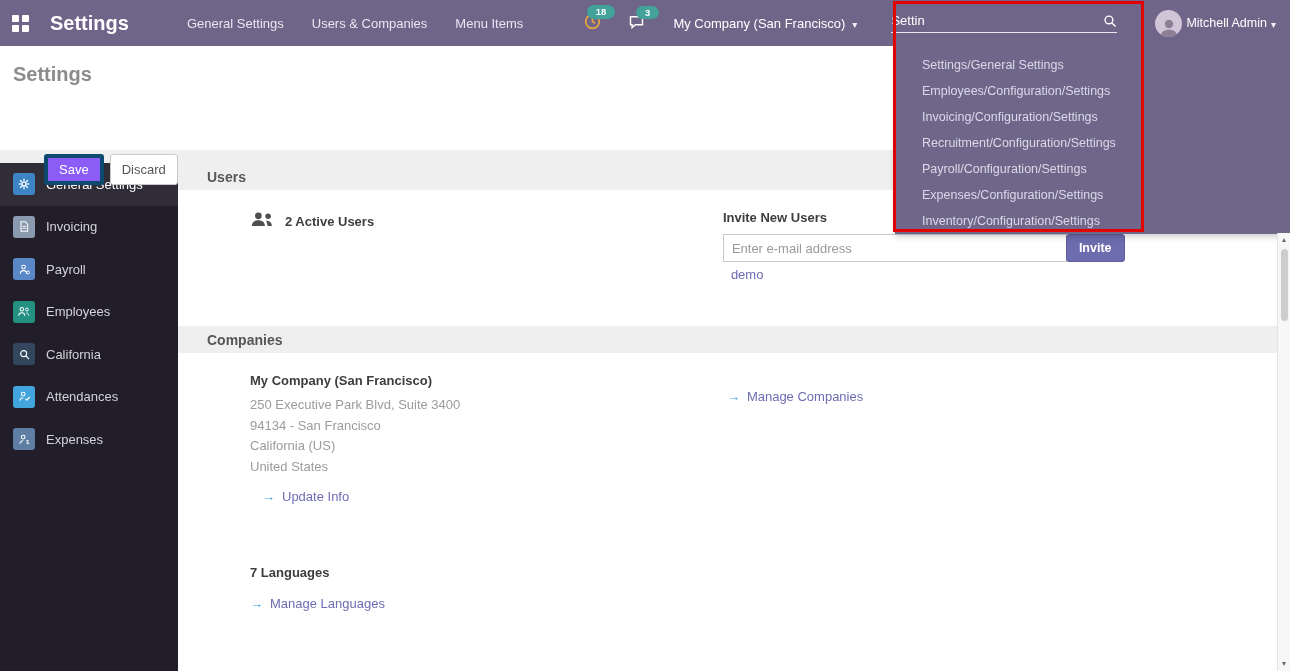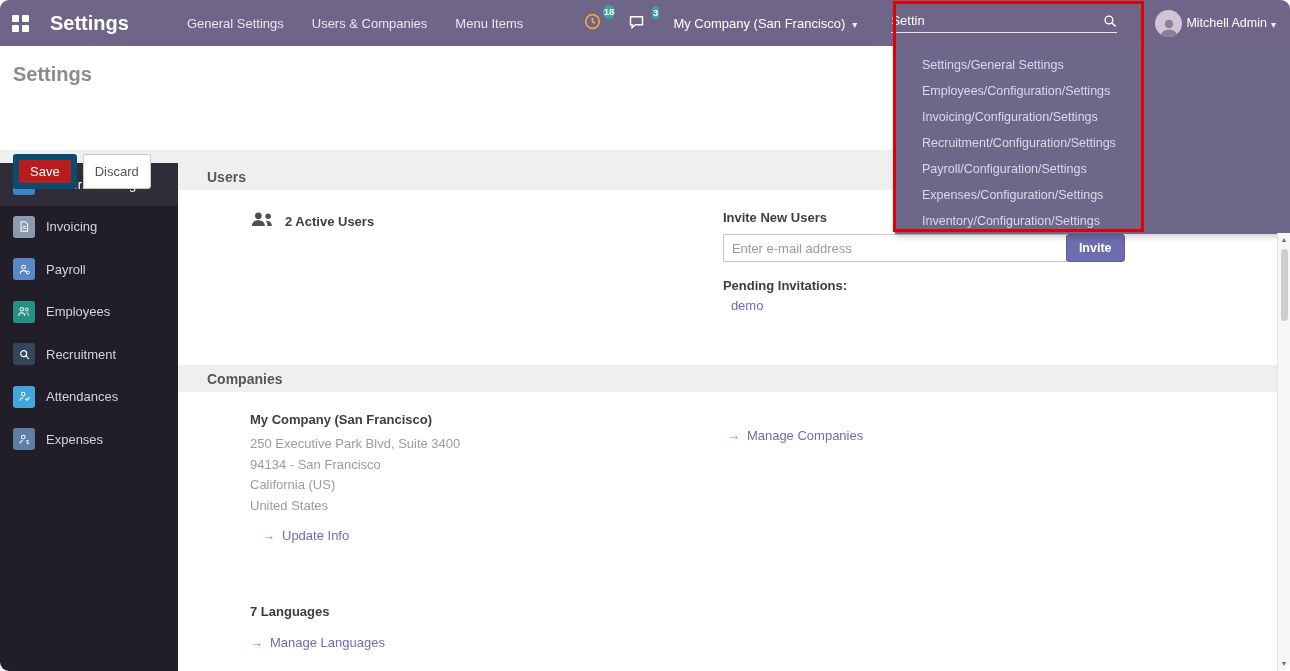--- a/index.html
+++ b/index.html
@@ -1,31 +1,31 @@
 <!DOCTYPE html>
 <html><head>
 <meta charset="utf-8">
 <style>
   * { margin:0; padding:0; box-sizing:border-box; }
   body { font-family:"Liberation Sans", sans-serif; background:#fff; }
-  .screen { position:relative; width:1290px; height:671px; background:#fff; overflow:hidden; font-size:13px; color:#4c4c4c;border-radius:9px; }
+  .screen { position:relative; width:1290px; height:671px; background:#fff; overflow:hidden; font-size:13px; color:#4c4c4c; }
 
   
   .navbar { position:relative; display:flex; align-items:center; height:46px; background:#6e6588; color:#fff; padding-left:12px; z-index:40; }
   .apps-btn { display:flex; align-items:center; cursor:pointer; }
   .grid-ico { display:grid; grid-template-columns:repeat(2,7px); grid-gap:3px; }
   .grid-ico i { width:7px; height:7px; background:#fff; border-radius:1px; display:block; }
   .nav-title { font-size:20px; font-weight:700; margin-left:21px; }
   .nav-menu { display:flex; margin-left:44px; }
   .nav-item { font-size:13px; color:#e9e6f1; padding:0 14px; height:46px; display:flex; align-items:center; cursor:pointer; white-space:nowrap; }
   .nav-right { display:flex; align-items:center; margin-left:auto; }
   .systray-item { position:relative; display:flex; align-items:center; cursor:pointer; }
   .systray-activity { margin-right:27px; }
   .systray-messages { margin-right:28px; }
-  .badge { position:absolute; top:-8px; right:-14px; background:#43a299; color:#fff; font-size:9.5px; font-weight:700; padding:2px 1px; border-radius:8px; line-height:1; }
+  .badge { position:absolute; top:-8px; right:-14px; background:#43a299; color:#fff; font-size:9.5px; font-weight:700; padding:2px 9px; border-radius:8px; line-height:1; }
   .company-btn { font-size:13px; display:flex; align-items:center; gap:7px; margin-right:34px; cursor:pointer; white-space:nowrap; }
   .caret::before { content:"\25BE"; font-size:10px; color:rgba(255,255,255,.9); }
   .nav-search { width:250px; display:flex; align-items:center; }
   .nav-search-inner { display:flex; align-items:center; width:226px; border-bottom:1px solid rgba(255,255,255,.85); padding-bottom:4px; }
   .nav-search-input { flex:1; background:transparent; border:none; outline:none; color:#fff; font-size:13px; font-family:inherit; }
   .mag { flex-shrink:0; display:flex; cursor:pointer; }
   .user-btn { display:flex; align-items:center; gap:4px; padding:0 14px 0 14px; cursor:pointer; }
   .avatar { width:27px; height:27px; border-radius:50%; background:#cfc5d6; overflow:hidden; display:flex; align-items:flex-end; justify-content:center; flex-shrink:0; }
   .user-name { font-size:12.5px; white-space:nowrap; }
 
@@ -37,39 +37,39 @@
   .annotation-box { position:absolute; left:893px; top:1px; width:251px; height:231px; border:3px solid #e30000; z-index:60; pointer-events:none; }
 
   
   .page-header { position:relative; height:104px; background:#fff; }
   .page-title { position:absolute; left:13px; top:17px; font-size:20px; font-weight:600; color:#8b8b8b; }
   .header-search { position:absolute; left:645px; top:60px; width:255px; }
   .header-search input { width:100%; border:none; border-bottom:1px solid #e2e2e2; outline:none; font-size:13px; color:#777; padding-bottom:5px; font-family:inherit; background:transparent; }
   .header-search input::placeholder { color:#9a9a9a; }
   .header-actions { position:absolute; left:13px; top:108px; display:flex; gap:6px; }
   .btn { font-size:13px; padding:4px 11px; border-radius:3px; cursor:pointer; font-family:inherit; }
-  .btn-primary { background:#b91c1c; border:6px solid #0c4a6e; color:#fff; }
+  .btn-primary { background:#8b5cf6; border:4px solid #0c4a6e; color:#fff;margin-left:31px; }
   .btn-secondary { background:#fff; border:1px solid #c9c9c9; color:#555; }
 
   .gray-strip { height:13px; background:#efeff0; }
 
   
   .content { display:flex; height:508px; }
   .sidebar { width:178px; background:#211e2a; flex-shrink:0; }
   .side-item { display:flex; align-items:center; gap:11px; height:42.5px; padding-left:13px; cursor:pointer; color:#d4d2d9; font-size:13px; }
   .side-item.active { background:rgba(255,255,255,.07); color:#fff; }
   .tile { width:22px; height:22px; border-radius:3px; display:flex; align-items:center; justify-content:center; flex-shrink:0; }
   .t1 { background:#3c84c4; } .t2 { background:#c49a6c; } .t3 { background:#8b9aae; }
   .t4 { background:#5a87c6; } .t5 { background:#259183; } .t6 { background:#32465c; }
   .t7 { background:#42a5dc; } .t8 { background:#5e7fa3; }
 
   .main { flex:1; background:#fff; position:relative; overflow:hidden; }
   .section-band { height:27px; background:#efefef; display:flex; align-items:center; padding-left:29px; font-size:14px; font-weight:700; color:#565656; }
   .section-body { display:flex; padding-top:20px; }
-  .sb-users { padding-bottom:36px; }
+  .sb-users { padding-bottom:28px; }
   .sb-companies { padding-bottom:34px; }
   .sb-languages { padding-top:27px; }
   .col-l { width:49%; padding-left:72px; }
   .col-r { width:51%; }
   .bold-line { font-weight:700; color:#3d3d3d; font-size:13px; }
   .icon-text { display:flex; align-items:center; gap:9px; }
   .o-link { color:#6f6cb3; font-size:13px; cursor:pointer; display:inline-flex; align-items:center; text-decoration:none; }
   .arr { color:#3a9fd9; font-weight:700; margin-right:7px; font-size:13px; }
   .arr::before { content:"\2192"; }
   .link-indent { margin:12px 0 0 12px; }
@@ -229,21 +229,21 @@
         </span>
         <span class="side-label">Employees</span>
       </div>
       <div class="side-item">
         <span class="tile t6">
           <svg viewBox="0 0 20 20" width="13" height="13">
               <circle cx="8.7" cy="8.7" r="4.6" fill="none" stroke="#fff" stroke-width="1.8"></circle>
               <line x1="12.2" y1="12.2" x2="17" y2="17" stroke="#fff" stroke-width="1.8"></line>
             </svg>
         </span>
-        <span class="side-label">Recruitment</span>
+        <span class="side-label">California</span>
       </div>
       <div class="side-item">
         <span class="tile t7">
           <svg viewBox="0 0 20 20" width="13" height="13">
               <circle cx="8" cy="6.3" r="2.8" fill="none" stroke="#fff" stroke-width="1.6"></circle>
               <path d="M3.2 16.5c0-3 2.1-4.7 4.8-4.7" fill="none" stroke="#fff" stroke-width="1.6"></path>
               <polyline points="11.5,13.5 13.6,15.6 18,10.8" fill="none" stroke="#fff" stroke-width="1.8"></polyline>
             </svg>
         </span>
         <span class="side-label">Attendances</span>
@@ -278,21 +278,20 @@
             </span>
             <span class="bold-line">2 Active Users</span>
           </div>
         </div>
         <div class="col-r">
           <div class="bold-line">Invite New Users</div>
           <div class="invite-row">
             <input class="invite-input" type="text" placeholder="Enter e-mail address" style="">
             <button class="invite-btn">Invite</button>
           </div>
-          <div class="bold-line pending-label">Pending Invitations:</div>
           <a class="o-link demo-link">demo</a>
         </div>
       </div>
 
       <div class="section-band">Companies</div>
       <div class="section-body sb-companies">
         <div class="col-l">
           <div class="bold-line">My Company (San Francisco)</div>
           <div class="muted-block">
             <div>250 Executive Park Blvd, Suite 3400</div>

